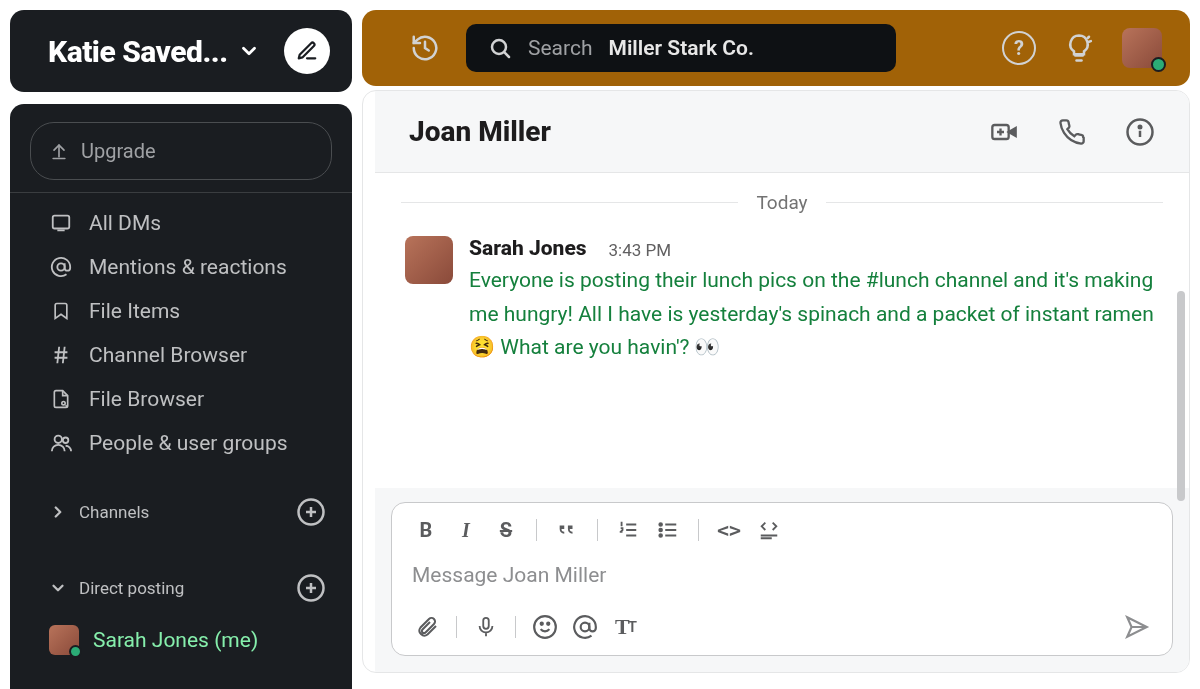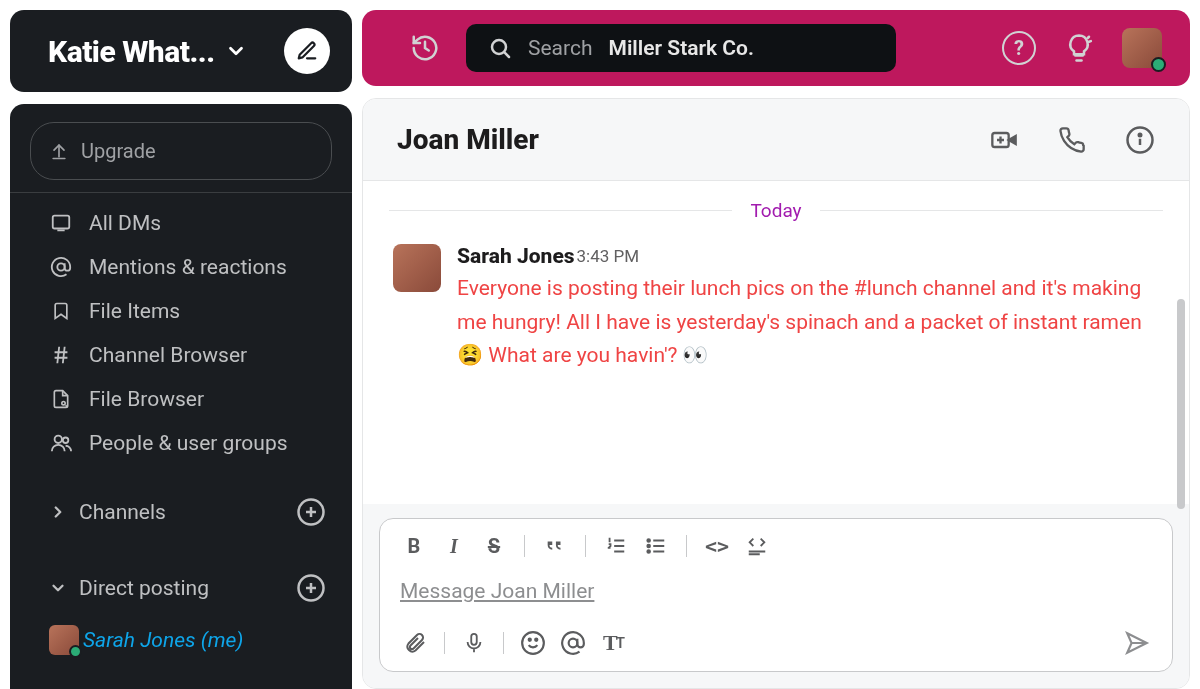--- a/index.html
+++ b/index.html
@@ -14,83 +14,83 @@
   .compose-btn { width: 46px; height: 46px; border-radius: 50%; background: #fff; display: flex; align-items: center; justify-content: center; }
 
   .sidebar-body { flex: 1; background: #1a1d21; border-radius: 14px 14px 0 0; margin: 0 10px 0 10px; overflow: hidden; color: #bfc0c2; }
   .upgrade-row { padding: 18px 20px 12px 20px; border-bottom: 1px solid #3a3d40; }
   .upgrade-pill { display: flex; align-items: center; gap: 12px; border: 1px solid #4a4d50; border-radius: 24px; padding: 16px 18px; font-size: 20px; color: #9fa1a4; }
   .nav-list { padding: 8px 8px 0 21px; }
   .nav-item { display: flex; align-items: center; gap: 16px; padding: 10px 18px; font-size: 21px; color: #bfc0c2; border-radius: 8px; cursor: pointer; }
   .nav-icon { width: 24px; height: 24px; display: flex; align-items: center; justify-content: center; color: #bfc0c2; flex-shrink: 0; }
 
   .section-head { display: flex; align-items: center; justify-content: space-between; padding: 10px 18px; margin-top: 22px; }
-  .section-head-left { display: flex; align-items: center; gap: 12px; font-size: 21px; color: #bfc0c2; }
+  .section-head-left { display: flex; align-items: center; gap: 12px; font-size: 17px; color: #bfc0c2; }
   .plus-circle { width: 30px; height: 30px; }
 
-  .dm-item { display: flex; align-items: center; gap: 4px; padding: 8px 18px; font-size: 21px; color: #0ea5e9; margin-top: 4px; font-style: italic; }
+  .dm-item { display: flex; align-items: center; gap: 14px; padding: 8px 18px; font-size: 21px; color: #86efac; margin-top: 4px; }
   .dm-avatar { width: 30px; height: 30px; border-radius: 6px; background: linear-gradient(135deg,#b8735a,#8a4a3a); position: relative; }
   .presence-dot { position: absolute; right: -3px; bottom: -3px; width: 13px; height: 13px; border-radius: 50%; background: #2bac76; border: 2px solid #1a1d21; }
 
   
   .main { flex: 1; display: flex; flex-direction: column; height: 100%; }
-  .top-bar { background: #be185d; border-radius: 14px; margin: 10px 10px 12px 0; padding: 14px 28px 14px 48px; display: flex; align-items: center; gap: 26px; }
+  .top-bar { background: #a16207; border-radius: 14px; margin: 10px 10px 4px 0; padding: 14px 28px 14px 48px; display: flex; align-items: center; gap: 26px; }
   .history-btn { color: #d1d2d3; }
   .search-pill { flex: 0 0 430px; background: #0e1114; border-radius: 10px; display: flex; align-items: center; gap: 16px; padding: 12px 22px; color: #9fa1a4; font-size: 21px; }
   .search-pill .fixed { color: #9fa1a4; }
   .search-pill .ws { color: #e8e8e8; font-weight: 600; }
   .top-spacer { flex: 1; }
   .top-icon { color: #d1d2d3; width: 34px; height: 34px; display: flex; align-items: center; justify-content: center; border: 2px solid #d1d2d3; border-radius: 50%; }
   .top-icon.naked { border: none; }
   .user-avatar { width: 40px; height: 40px; border-radius: 8px; background: linear-gradient(135deg,#b8735a,#8a4a3a); position: relative; }
   .user-avatar .presence-dot { border-color: #1a1d21; right: -4px; bottom: -4px; width: 15px; height: 15px; }
 
-  .conv { flex: 1; display: flex; flex-direction: column; border: 1px solid #e5e6e7; border-radius: 14px; margin: 0 10px 0 0; overflow: hidden; position: relative; }
+  .conv { flex: 1; display: flex; flex-direction: column; border: 1px solid #e5e6e7; border-radius: 14px; margin: 0 10px 16px 0; overflow: hidden; position: relative; padding-left: 12px; }
   .conv-header { display: flex; align-items: center; justify-content: space-between; padding: 24px 34px; background: #f6f7f8; border-bottom: 1px solid #e5e6e7; }
   .conv-title { font-size: 28px; font-weight: 800; color: #1d1c1d; }
   .conv-icons { display: flex; align-items: center; gap: 38px; color: #5b5c5e; }
   .conv-icon { width: 30px; height: 30px; display:flex; align-items:center; justify-content:center; }
 
   .date-divider { display: flex; align-items: center; gap: 18px; padding: 18px 26px 6px 26px; }
   .date-divider .line { flex: 1; height: 1px; background: #e5e6e7; }
-  .date-divider .label { color: #a21caf; font-size: 19px; }
+  .date-divider .label { color: #737373; font-size: 19px; }
 
   .message { display: flex; gap: 16px; padding: 16px 30px 6px 30px; }
   .msg-avatar { width: 48px; height: 48px; border-radius: 8px; background: linear-gradient(135deg,#b8735a,#8a4a3a); flex-shrink: 0; }
   .msg-body { flex: 1; }
-  .msg-head { display: flex; align-items: center; gap: 2px; }
+  .msg-head { display: flex; align-items: flex-end; gap: 22px; }
   .msg-author { font-weight: 800; font-size: 21px; color: #1d1c1d; }
   .msg-time { font-size: 17px; color: #616061; }
-  .msg-text { font-size: 21px; line-height: 1.6; color: #ef4444; margin-top: 4px; }
+  .msg-text { font-size: 21px; line-height: 1.6; color: #15803d; margin-top: 4px; }
 
   .scroll-track { position: absolute; right: 4px; top: 200px; width: 8px; height: 230px; background: transparent; }
   .scroll-thumb { width: 8px; height: 210px; background: #c8c9cb; border-radius: 4px; }
 
   .composer-wrap { background: #f6f7f8; padding: 14px 16px 16px 16px; margin-top: auto; }
   .composer { border: 1px solid #c8c9cb; border-radius: 14px; background: #fff; display: flex; flex-direction: column; }
   .toolbar { display: flex; align-items: center; gap: 8px; padding: 12px 18px 4px 18px; color: #5b5c5e; }
   .tool { width: 32px; height: 30px; display: flex; align-items: center; justify-content: center; font-size: 20px; font-weight: 700; }
   .tool.italic { font-style: italic; font-family: Georgia, serif; font-weight: 600; }
   .tool.strike { text-decoration: line-through; }
   .tool.code { font-family: ui-monospace, Menlo, monospace; font-weight: 600; }
   .vsep { width: 1px; height: 22px; background: #c8c9cb; margin: 0 6px; }
-  .composer-input { padding: 14px 20px 16px 20px; color: #8d8e90; font-size: 21px; text-decoration: underline; }
+  .composer-input { padding: 14px 20px 16px 20px; color: #8d8e90; font-size: 21px; }
   .composer-bottom { display: flex; align-items: center; gap: 6px; padding: 8px 18px 12px 18px; color: #5b5c5e; }
   .cb-icon { width: 34px; height: 32px; display:flex; align-items:center; justify-content:center; }
   .cb-spacer { flex: 1; }
   .send-btn { color: #8d8e90; }
 </style>
 </head>
 <body>
 
 <div class="sidebar">
 
   <div class="ws-header">
     <div class="ws-name-wrap">
-      <span class="ws-name">Katie What...</span>
+      <span class="ws-name">Katie Saved...</span>
       <span>
         <svg width="22" height="22" viewBox="0 0 24 24" fill="none" stroke="#fff" stroke-width="3" stroke-linecap="round" stroke-linejoin="round">
             <polyline points="6 9 12 15 18 9"></polyline>
           </svg>
       </span>
     </div>
     <div class="compose-btn">
       <svg width="22" height="22" viewBox="0 0 24 24" fill="none" stroke="#1a1d21" stroke-width="2.4" stroke-linecap="round" stroke-linejoin="round">
           <path d="M12 20h9"></path>
           <path d="M16.5 3.5a2.1 2.1 0 0 1 3 3L7 19l-4 1 1-4Z"></path>

